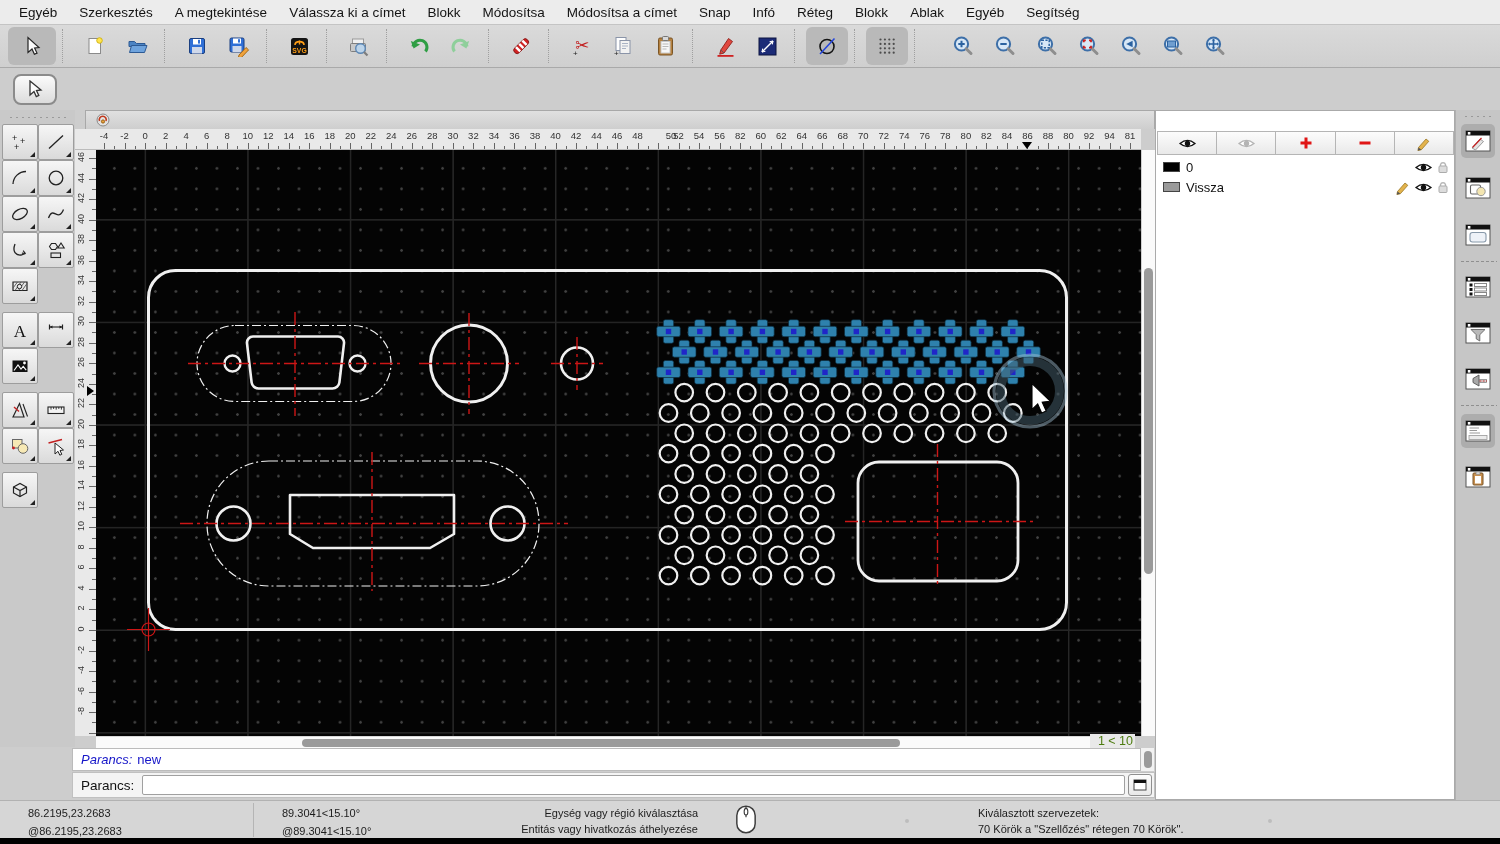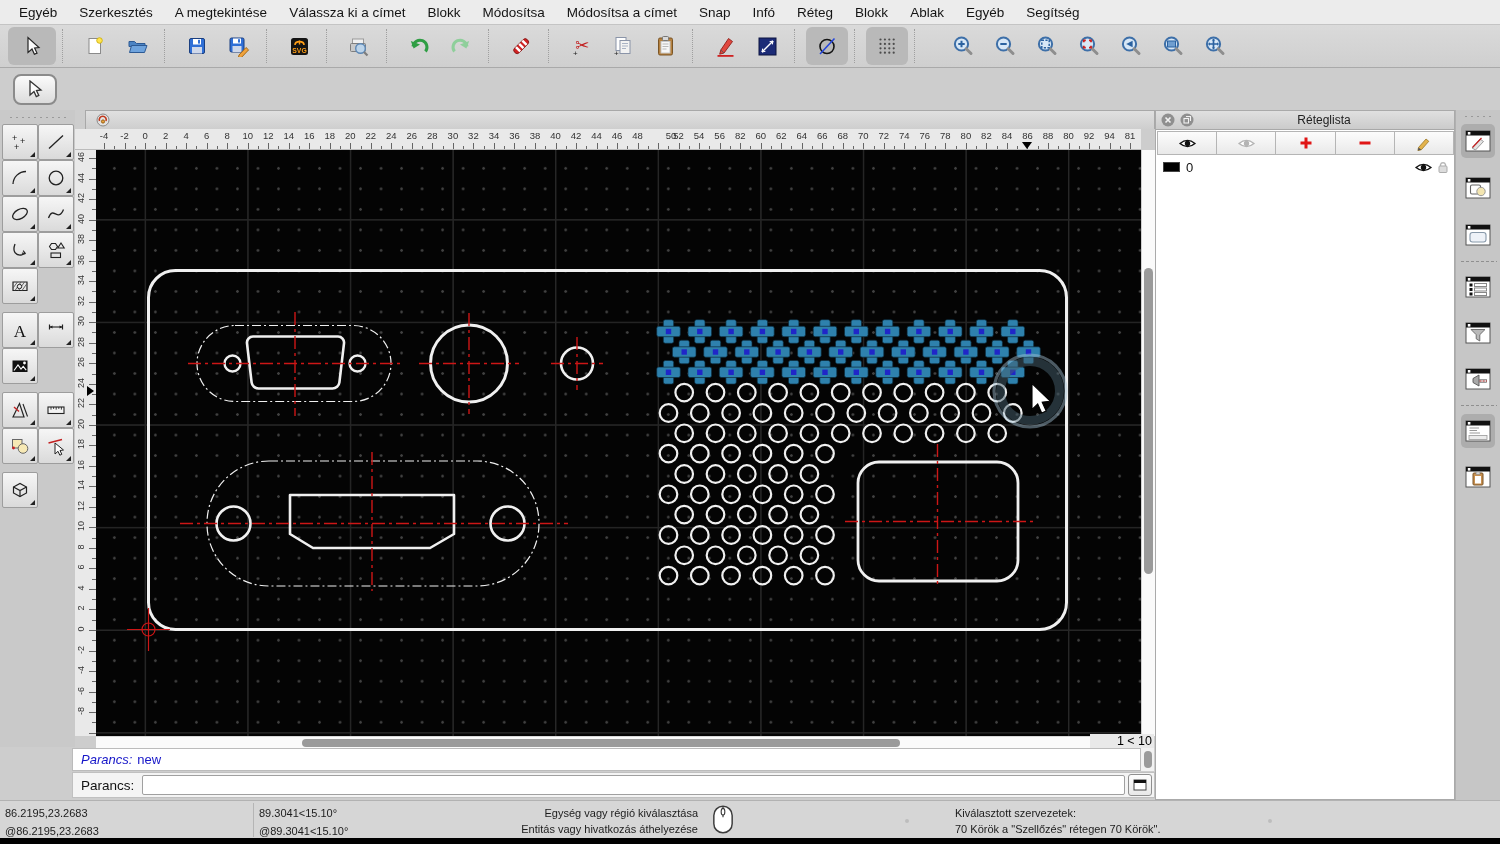--- a/index.html
+++ b/index.html
@@ -52,35 +52,35 @@
       radial-gradient(#414141 1px,transparent 1.6px);
     background-size:102.6px 102.6px,102.6px 102.6px,20.52px 20.52px;
     background-position:0 69.6px,49.1px 0,8.1px 8.1px;}
   #drawing{position:absolute;left:0;top:0;}
 
   
   #vscroll{left:1141px;top:150px;width:14px;height:586px;background:#fafafa;border-left:1px solid #d0d0d0;}
   #vscroll .thumb{position:absolute;left:2px;width:9px;border-radius:5px;background:#9a9a9a;}
   #hscroll{left:96px;top:736px;width:994px;height:12px;background:#fafafa;border-top:1px solid #d8d8d8;}
   #hscroll .thumb{position:absolute;top:2px;height:8px;border-radius:4px;background:#9a9a9a;}
-  #scaleind{left:1090px;top:734px;width:64px;height:15px;font-size:12.5px;color:#000000;text-align:right;background:#e9e9e9;padding-right:2px;}
+  #scaleind{left:1090px;top:734px;width:45px;height:15px;font-size:12.5px;color:#4d7c0f;text-align:right;background:#e9e9e9;padding-right:2px;}
 
   
   #cmdhistory{left:72px;top:748px;width:1069px;height:23px;background:#fff;border:1px solid #bbb;font-size:13px;display:flex;align-items:center;padding-left:8px;color:#1515c8;}
   #cmdhistory .lbl{font-style:italic;margin-right:5px;}
   #cmdhist-scroll{left:1141px;top:748px;width:13px;height:23px;background:#f2f2f2;}
   #cmdhist-scroll .thumb{position:absolute;left:2.5px;top:3px;width:8px;height:17px;border-radius:4px;background:#9a9a9a;}
   #cmdrow{left:72px;top:772px;width:1083px;height:26px;background:#f4f4f4;border:1px solid #c0c0c0;display:flex;align-items:center;padding:0 2px 0 8px;}
   #cmdrow .lbl{font-size:13.5px;color:#111;margin-right:8px;}
   #cmd-input{flex:1;height:20px;background:#fff;border:1px solid #a0a0a0;border-radius:2px;font-family:"Liberation Sans",sans-serif;font-size:13px;padding:0 4px;}
   #cmd-popout{width:24px;height:22px;margin-left:3px;background:linear-gradient(#fdfdfd,#e8e8e8);border:1px solid #8f8f8f;border-radius:3px;display:flex;align-items:center;justify-content:center;}
 
   
   #statusbar{left:0;top:800px;width:1500px;height:38px;background:#d6d6d6;border-top:1px solid #b2b2b2;font-size:11px;color:#1c1c1c;}
-  .sb-line{position:absolute;white-space:nowrap;}
+  .sb-line{position:absolute;white-space:nowrap;margin-left:23px;}
   #sb-divider{position:absolute;left:253px;top:2px;width:1px;height:34px;background:#b5b5b5;}
   .sb-dot{position:absolute;width:4px;height:4px;border-radius:2px;background:#bdbdbd;}
   #blackstrip{left:0;top:838px;width:1500px;height:6px;background:#000;}
 
   
   #layerpanel{left:1155px;top:110px;width:300px;height:690px;background:#fff;border:1px solid #aaa;}
   #lp-header{position:absolute;left:0;top:0;width:298px;height:19px;background:linear-gradient(#e0e0e0,#cbcbcb);border-bottom:1px solid #a8a8a8;display:flex;align-items:center;}
   #lp-title{flex:1;text-align:center;font-size:12px;color:#222;}
   .lp-winbtn{width:14px;height:14px;margin-left:5px;flex:0 0 auto;}
   #lp-toolbar{position:absolute;left:1px;top:20px;width:296px;height:24px;display:flex;}
@@ -1100,36 +1100,20 @@
         </svg>
     </span>
     <span class="sb-dot" style="left:905px;top:18px;"></span>
     <span class="sb-line" style="left:955px;top:6px;">Kiválasztott szervezetek:</span>
     <span class="sb-line" style="left:955px;top:22px;">70 Körök a "Szellőzés" rétegen 70 Körök".</span>
     <span class="sb-dot" style="left:1268px;top:18px;"></span>
   </div>
   <div id="blackstrip" class="abs"></div>
 
   <div id="layerpanel" class="abs">
-    <div id="lp-header">
-      <span class="lp-winbtn">
-        <svg width="14" height="14" viewBox="0 0 14 14">
-            <circle cx="7" cy="7" r="6.5" fill="#8f8f8f"></circle>
-            <path d="M4.5,4.5 L9.5,9.5 M9.5,4.5 L4.5,9.5" stroke="#f2f2f2" stroke-width="1.6"></path>
-          </svg>
-      </span>
-      <span class="lp-winbtn">
-        <svg width="14" height="14" viewBox="0 0 14 14">
-            <circle cx="7" cy="7" r="6.5" fill="#8f8f8f"></circle>
-            <rect x="4" y="5.5" width="4.5" height="4.5" fill="none" stroke="#f2f2f2" stroke-width="1.1"></rect>
-            <path d="M6,3.5 h4.5 v4.5" fill="none" stroke="#f2f2f2" stroke-width="1.1"></path>
-          </svg>
-      </span>
-      <span id="lp-title">Réteglista</span>
-    </div>
     <div id="lp-toolbar">
         <div class="lt-btn">
           <svg width="17" height="11" viewBox="0 0 17 11">
             <path d="M1,5.5 Q8.5,-0.8 16,5.5 Q8.5,11.8 1,5.5 Z" fill="#fff" stroke="#111" stroke-width="1.3"></path>
             <circle cx="8.5" cy="5.5" r="2.7" fill="#111"></circle>
           </svg>
         </div>
         <div class="lt-btn">
           <svg width="17" height="11" viewBox="0 0 17 11">
             <path d="M1,5.5 Q8.5,-0.8 16,5.5 Q8.5,11.8 1,5.5 Z" fill="#fff" stroke="#b4b4b4" stroke-width="1.3"></path>
@@ -1165,20 +1149,44 @@
               </svg>
             </span>
             <span class="ic">
               <svg width="12" height="14" viewBox="0 0 12 14">
                 <path d="M3.5,6 V4.6 a2.6,2.6 0 0 1 5,0 V6" fill="none" stroke="#b5b5b5" stroke-width="1.4"></path>
                 <rect x="2" y="6" width="8" height="6.5" rx="1" fill="#dcdcdc" stroke="#ababab"></rect>
               </svg>
             </span>
           </span>
         </div>
+        <div class="layer-row">
+          <span class="layer-swatch" style="background: rgb(154, 154, 154);"></span>
+          <span class="layer-name">Vissza</span>
+          <span class="layer-icons">
+            <span class="ic">
+              <svg width="15" height="15" viewBox="0 0 15 15">
+                <path d="M2.5,11.5 L10,3 l2.8,2.3 L5.3,13.8 l-3.4,0.7 z" fill="#e3b34c" stroke="#9a7724" stroke-width="0.8"></path>
+                <path d="M2.5,11.5 l-0.6,3 3.4,-0.7 z" fill="#555"></path>
+              </svg>
+            </span>
+            <span class="ic">
+              <svg width="17" height="11" viewBox="0 0 17 11">
+                <path d="M1,5.5 Q8.5,-0.8 16,5.5 Q8.5,11.8 1,5.5 Z" fill="#fff" stroke="#111" stroke-width="1.3"></path>
+                <circle cx="8.5" cy="5.5" r="2.7" fill="#111"></circle>
+              </svg>
+            </span>
+            <span class="ic">
+              <svg width="12" height="14" viewBox="0 0 12 14">
+                <path d="M3.5,6 V4.6 a2.6,2.6 0 0 1 5,0 V6" fill="none" stroke="#b5b5b5" stroke-width="1.4"></path>
+                <rect x="2" y="6" width="8" height="6.5" rx="1" fill="#dcdcdc" stroke="#ababab"></rect>
+              </svg>
+            </span>
+          </span>
+        </div>
       </div>
   </div>
 
   <div id="dock" class="abs">
     <div class="handle"></div>
   <div class="dock-sep" style="top: 150px;"></div>
       <div class="dock-sep" style="top: 294px;"></div>
       <div class="dock-btn active" style="top: 14px;">
         <svg width="26" height="24" viewBox="0 0 26 24">
           <rect x="1" y="2" width="24" height="20" fill="#fff" stroke="#555"></rect>

